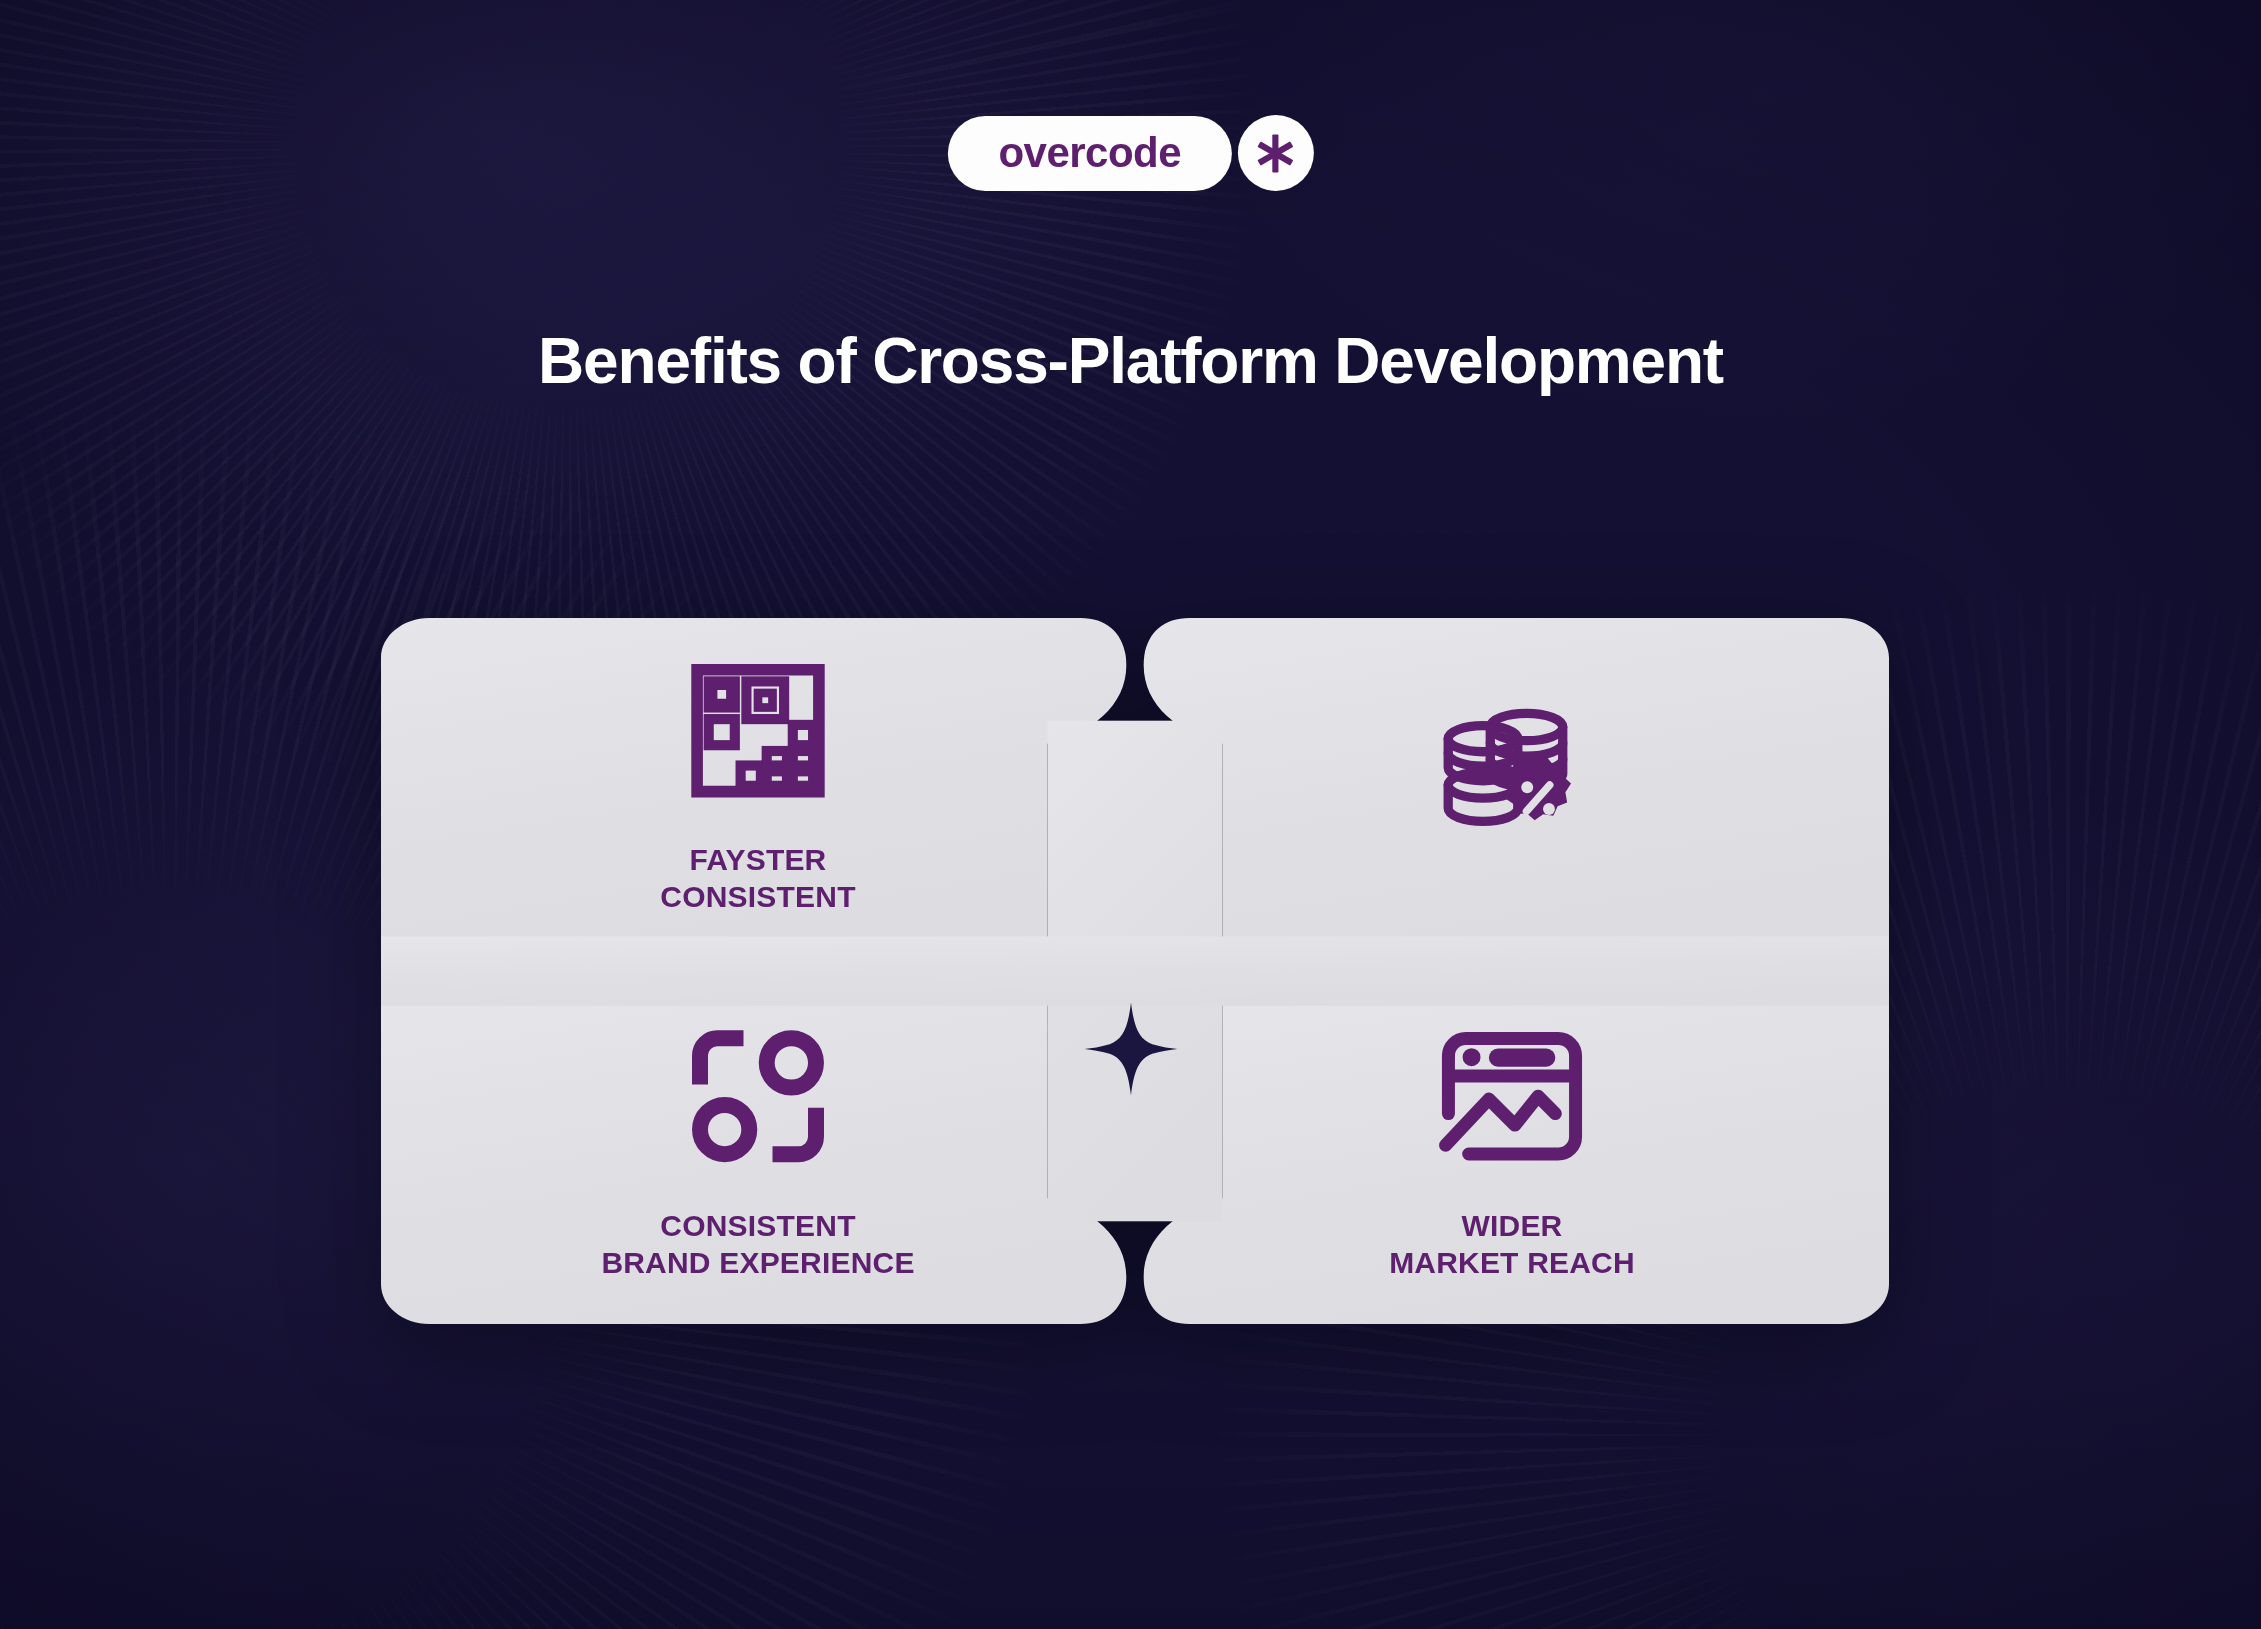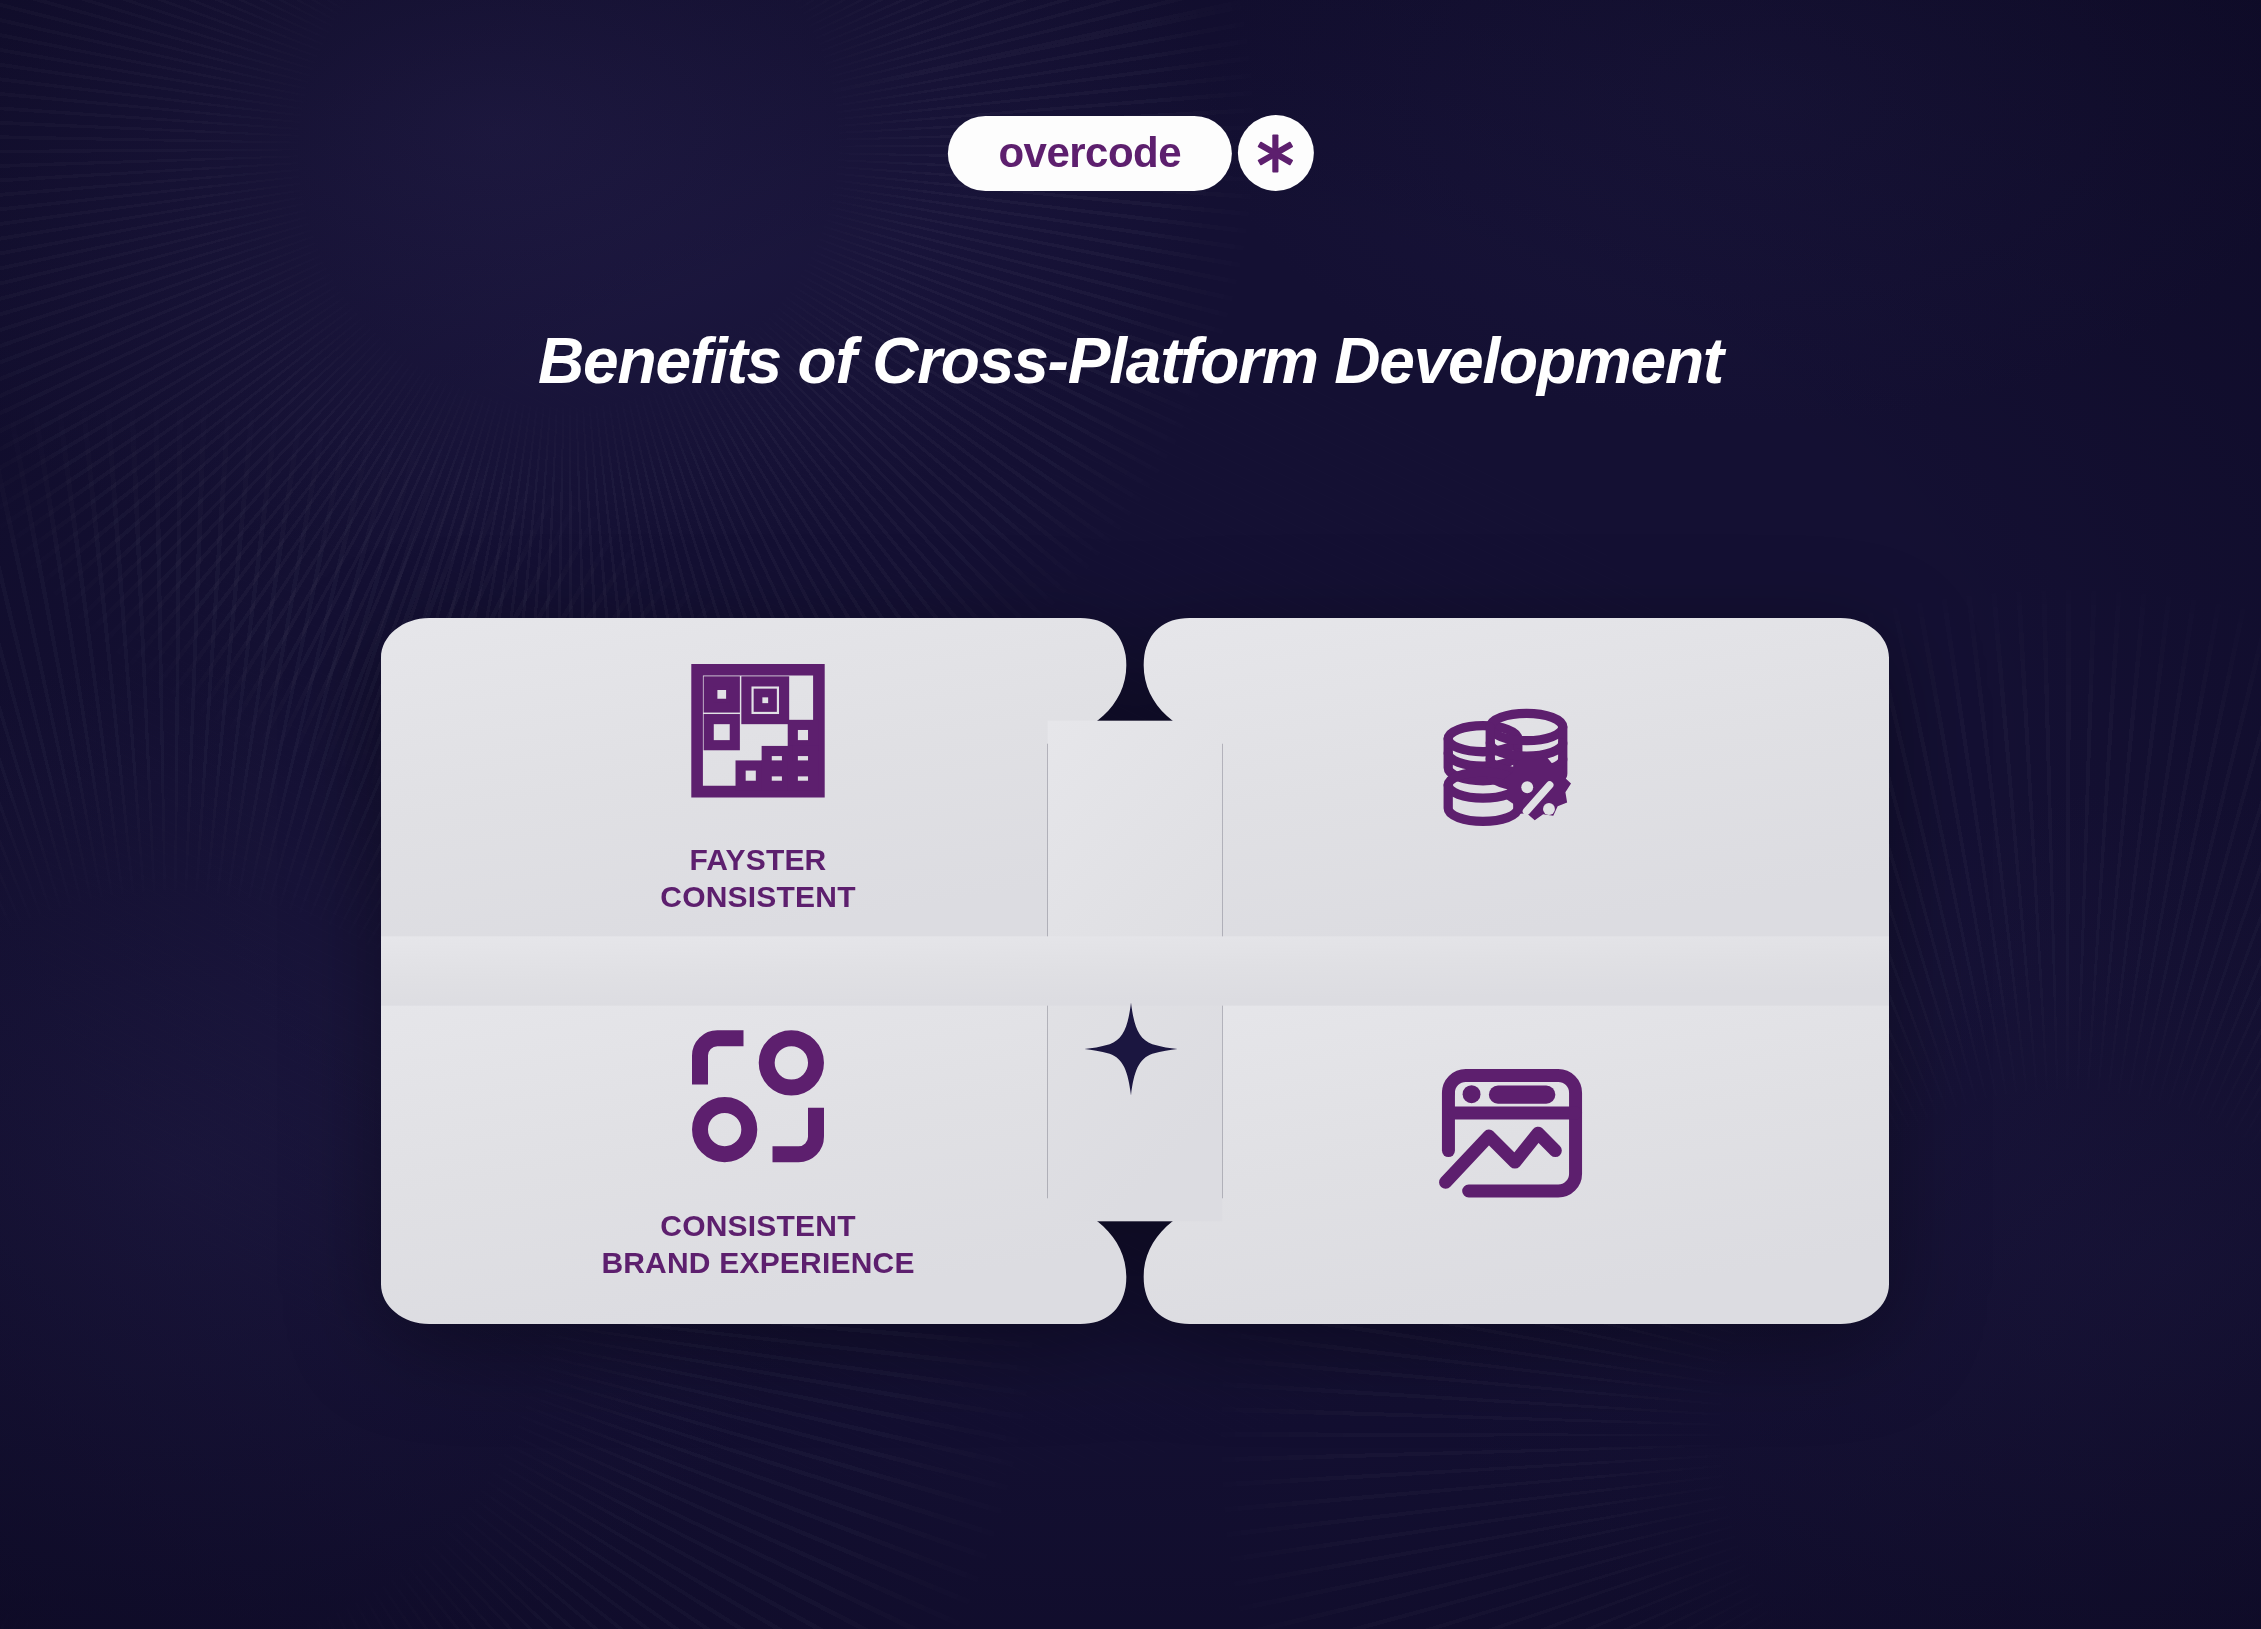--- a/index.html
+++ b/index.html
@@ -103,21 +103,20 @@
 
   
   .heading{
     position:absolute; left:0; right:0; top:324px;
     text-align:center;
     color:#ffffff;
     font-size:64px;
     font-weight:700;
     letter-spacing:-1.2px;
     z-index:6;
-    font-style:italic;
   }
 
   
   .cluster{
     position:absolute;
     left:381px; top:618px;
     width:1508px; height:706px;
     z-index:5;
     filter:drop-shadow(0 20px 47px rgba(0,0,0,.34));
   }
@@ -315,20 +314,24 @@
 
               <path d="M14,36 H98"></path>
 
               <path d="M8,84 L38,52 L56,70 L72,50 L84,62"></path>
             </g>
 
             <circle cx="26" cy="23" r="6.2" fill="#5d1f6e"></circle>
             <rect x="38" y="17" width="46" height="12.6" rx="6.3" fill="#5d1f6e"></rect>
           </svg>
         </div>
+        <div class="cell-label">
+          <span class="ln">WIDER</span>
+          <span class="ln">MARKET REACH</span>
+        </div>
       </div>
 
     </div>
   </div>
 
   <div class="sparkle">
     <svg width="97" height="97" viewBox="0 0 100 100">
       <path fill="#1b1640" d="M50,2 C53,27 58,40 72,45 C82,48 90,49 98,50
            C90,51 82,52 72,55 C58,60 53,73 50,98
            C47,73 42,60 28,55 C18,52 10,51 2,50

